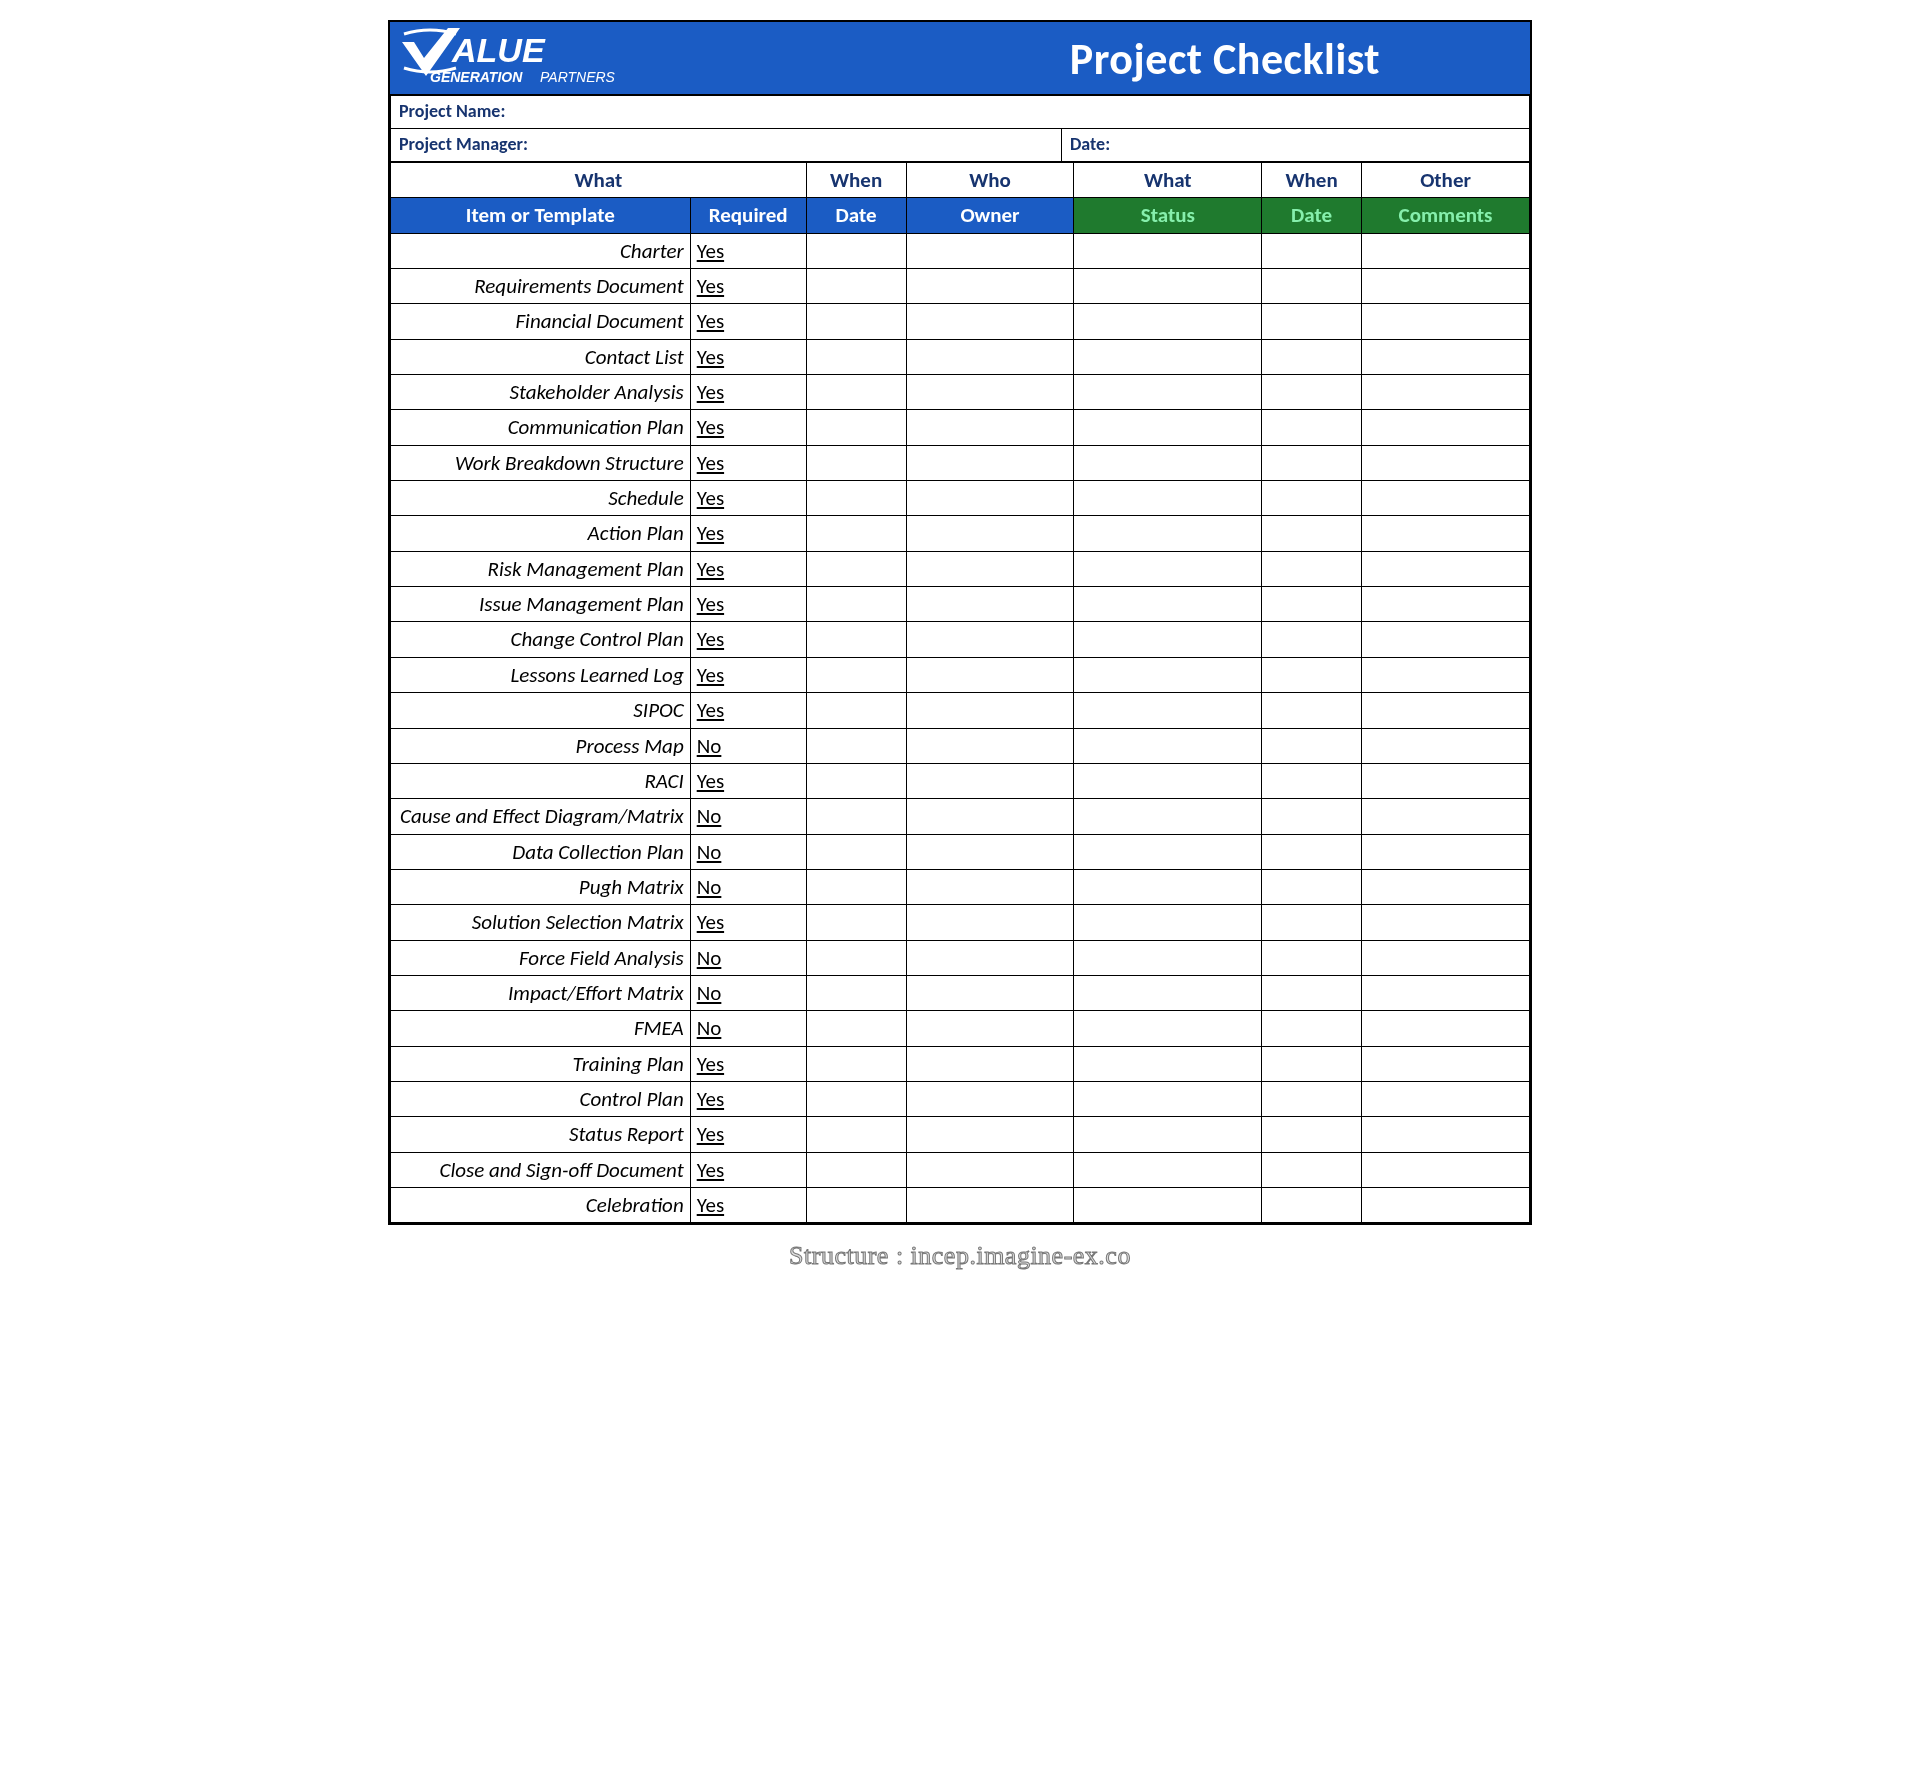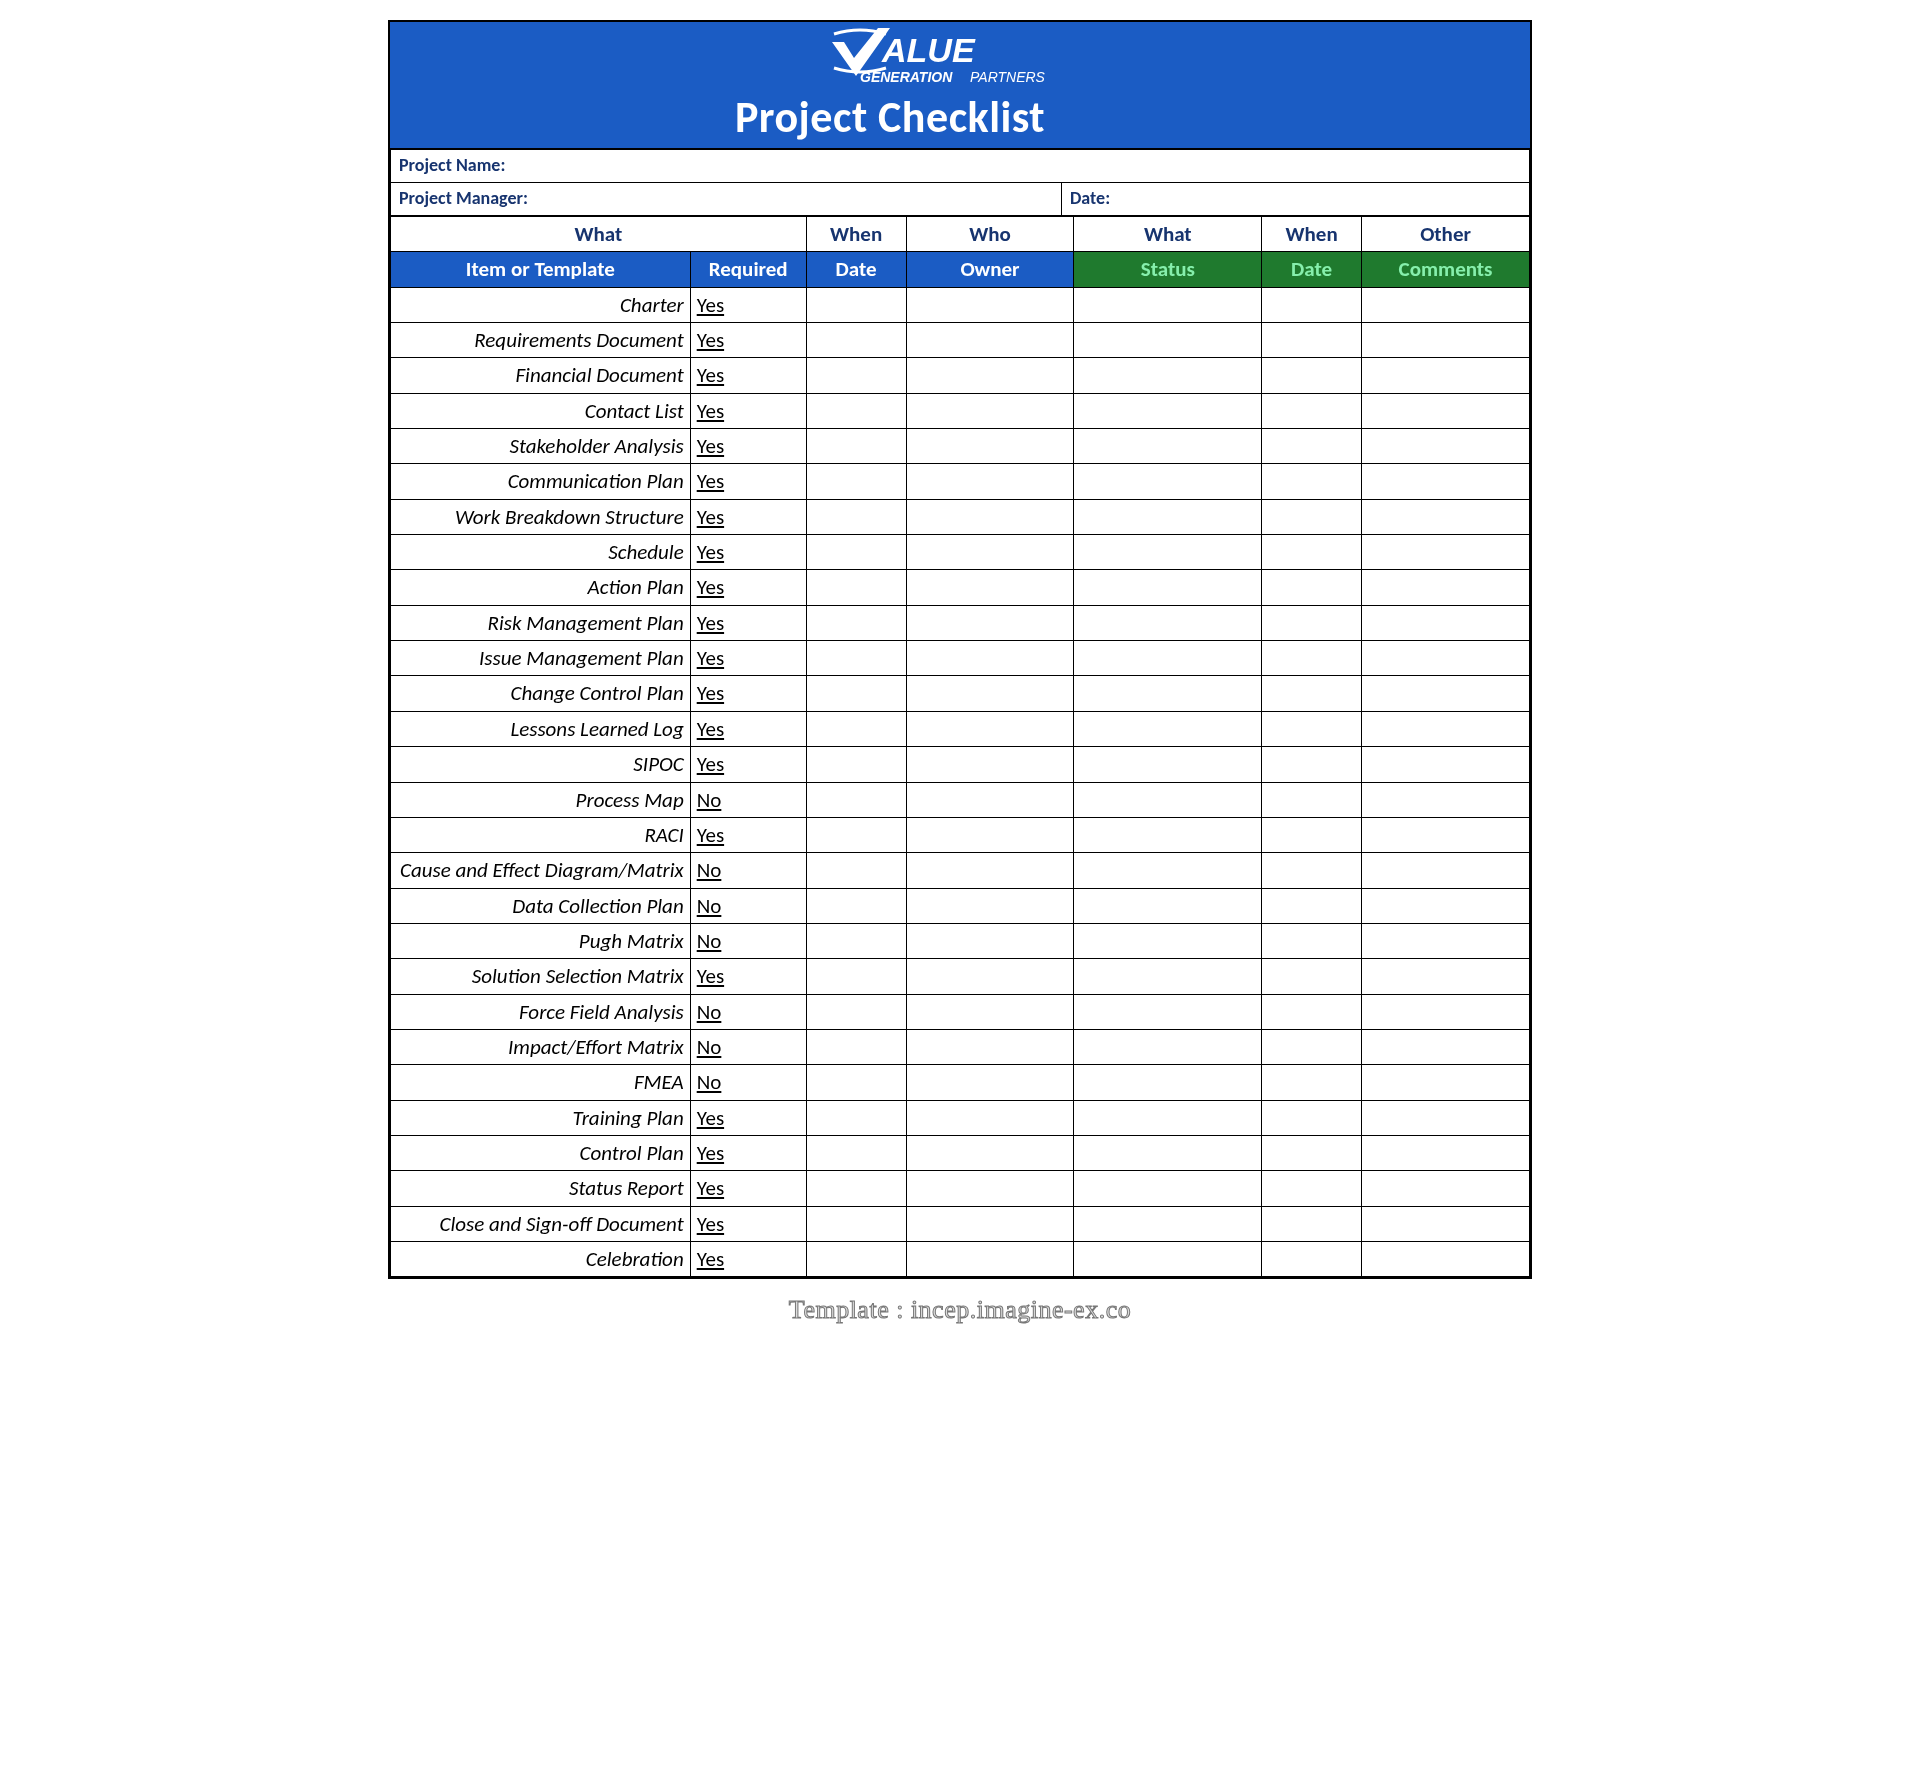--- a/index.html
+++ b/index.html
@@ -13,21 +13,20 @@
     margin: 0 auto;
     border: 2px solid #000;
   }
   .banner {
     background: #1b5cc4;
     color: #fff;
     display: flex;
     align-items: center;
     padding: 6px 10px 4px 10px;
     border-bottom: 2px solid #000;
-    flex-direction: column;
   }
   .logo {
     flex: 0 0 auto;
     padding-right: 20px;
   }
   .logo svg { display:block; }
   .banner-title {
     flex: 1;
     text-align: right;
     font-size: 44px;
@@ -412,13 +411,13 @@
             <td class="empty"></td>
             <td class="empty"></td>
             <td class="empty"></td>
           </tr>
         </tbody>
     </table>
   </div>
 
 </div>
 
-<div class="copyright">Template : incep.imagine-ex.co</div>
+<div class="copyright">Structure : incep.imagine-ex.co</div>
 
 </body></html>

